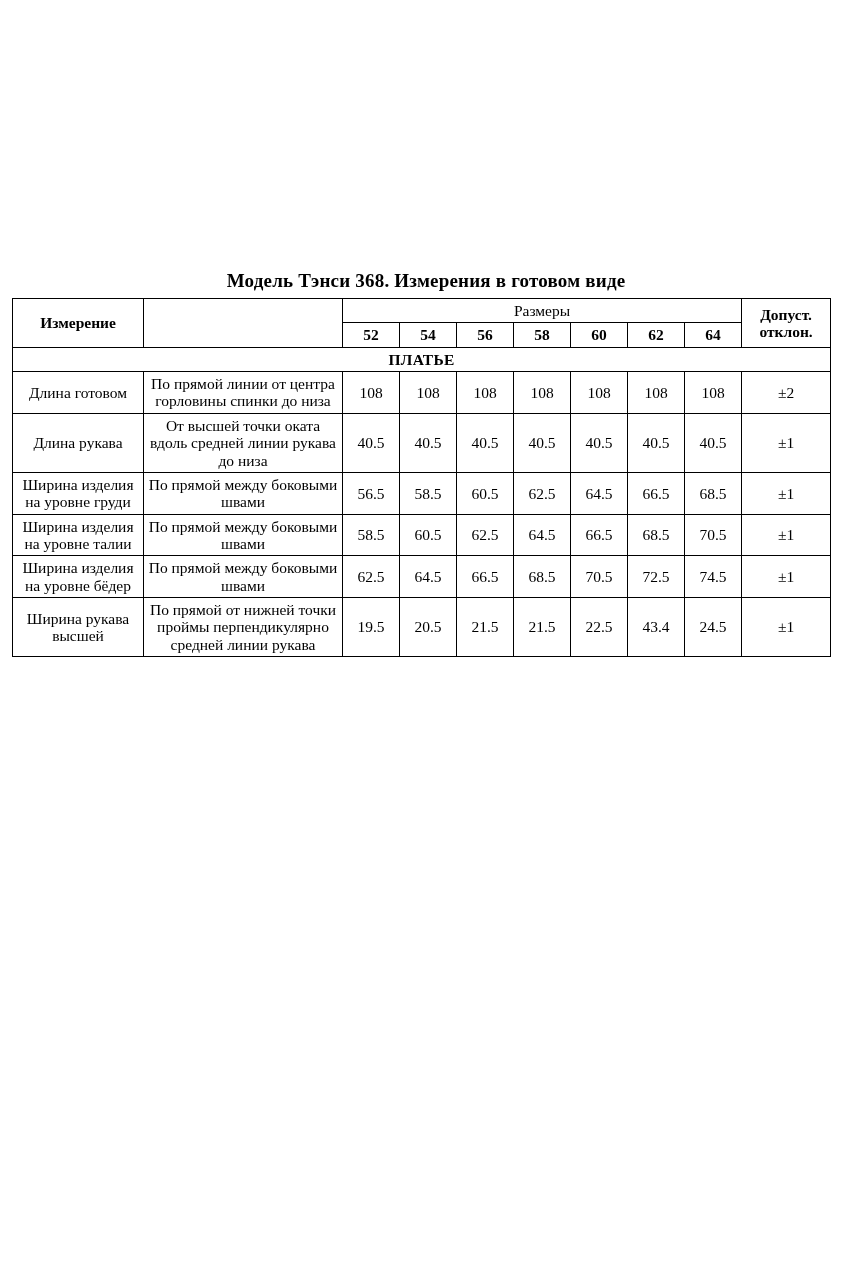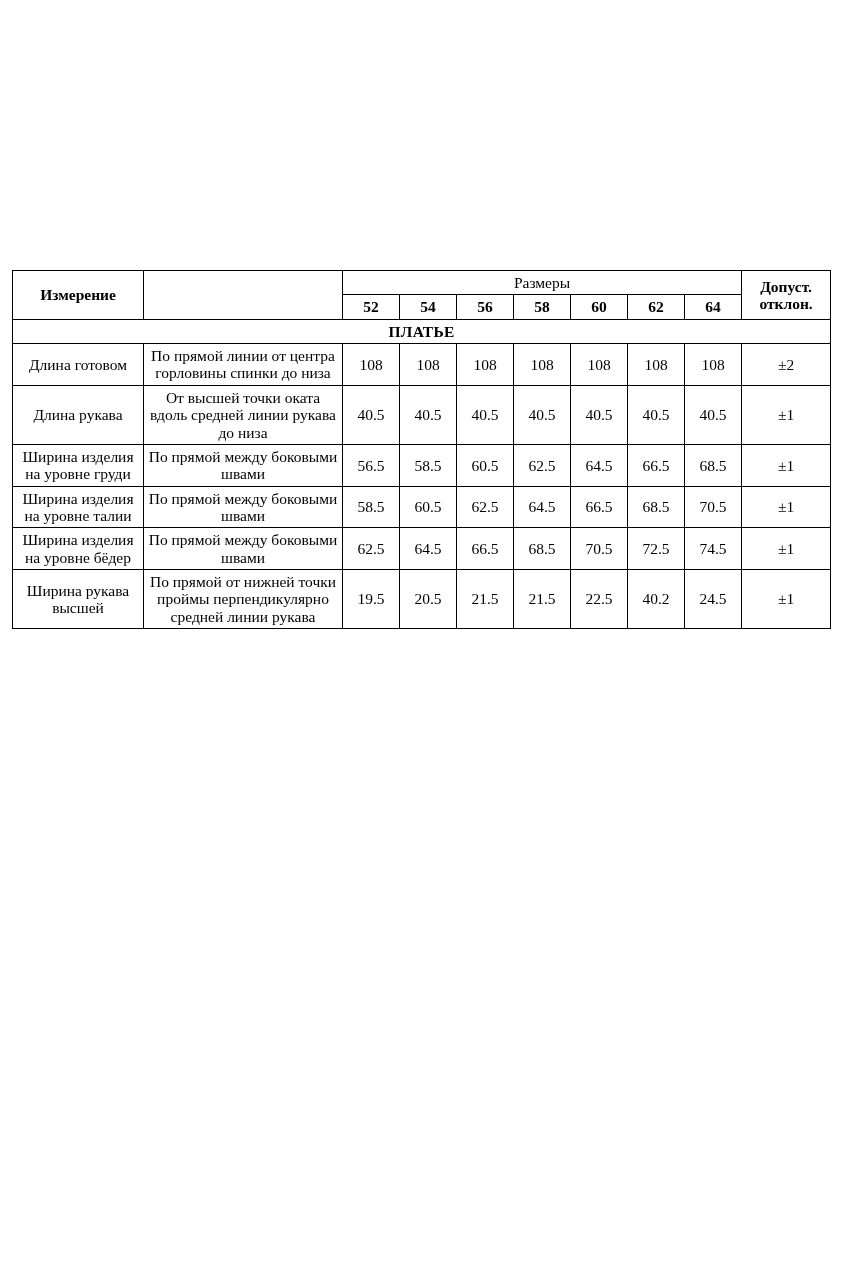--- a/index.html
+++ b/index.html
@@ -111,20 +111,21 @@
     font-size: 16px;
     text-align: center;
   }
 </style>
 </head>
 <body>
 
 <div class="sheet">
   <div class="doc-wrap">
 
+    <div class="doc-title">Модель Тэнси 368. Измерения в готовом виде</div>
 
     <table class="meas">
       <colgroup>
         <col class="c-name">
         <col class="c-desc">
         <col class="c-size">
         <col class="c-size">
         <col class="c-size">
         <col class="c-size">
         <col class="c-size">
@@ -223,21 +224,21 @@
         </tr>
 
         <tr>
           <td class="name">Ширина рукава высшей</td>
           <td class="desc">По прямой от нижней точки проймы перпендикулярно средней линии рукава</td>
           <td class="val">19.5</td>
           <td class="val">20.5</td>
           <td class="val">21.5</td>
           <td class="val">21.5</td>
           <td class="val">22.5</td>
-          <td class="val">40.2</td>
+          <td class="val">43.4</td>
           <td class="val">24.5</td>
           <td class="dev">±1</td>
         </tr>
       </tbody>
     </table>
 
   </div>
 </div>
 
 </body></html>

